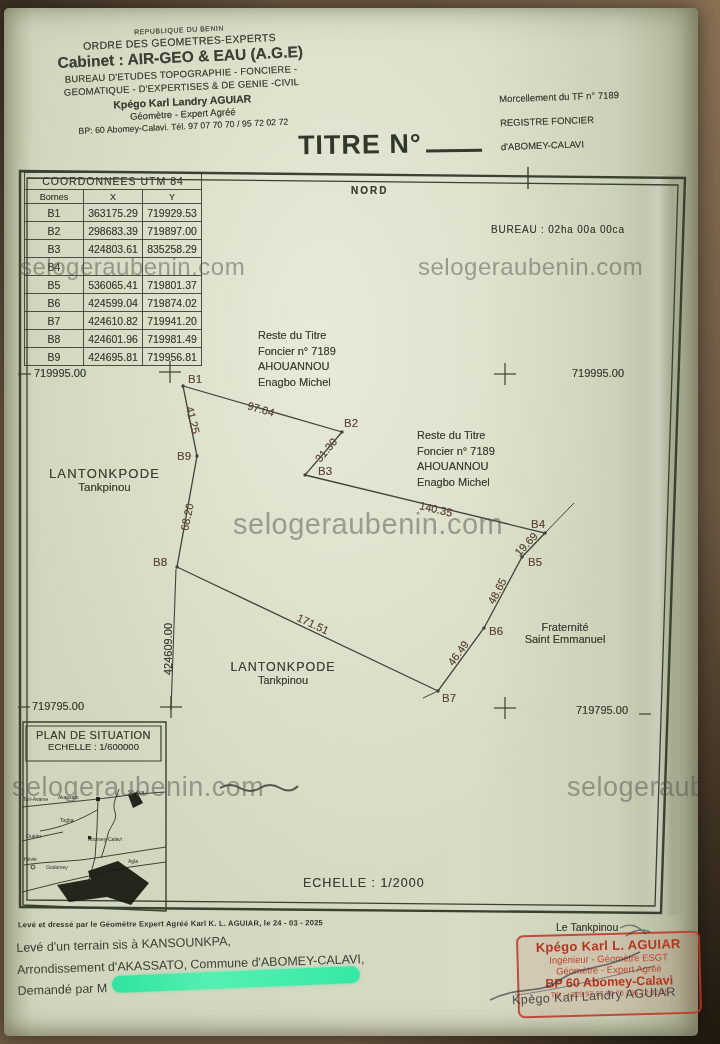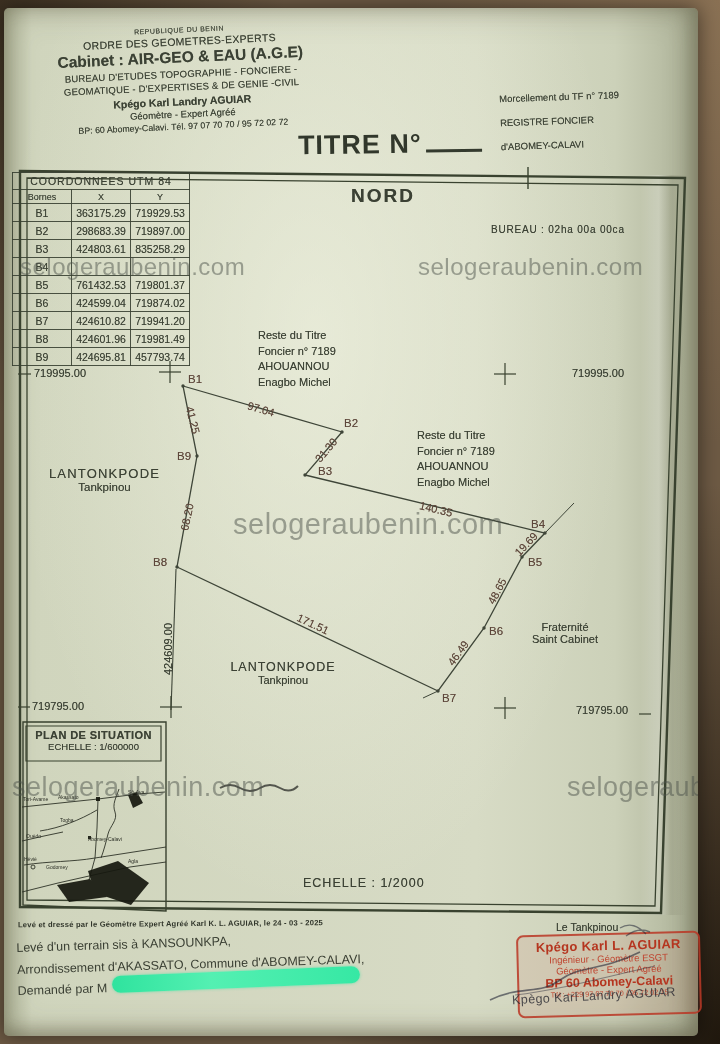--- a/index.html
+++ b/index.html
@@ -27,21 +27,21 @@
   #hdr .l2{font-size:10.5px;margin-top:2px;letter-spacing:.3px;}
   #hdr .l3{font-size:15.5px;font-weight:bold;margin-top:1px;}
   #hdr .l4,#hdr .l5{font-size:9.5px;margin-top:2px;letter-spacing:.2px;}
   #hdr .l6{font-size:10.5px;font-weight:bold;margin-top:3px;}
   #hdr .l7{font-size:9.5px;margin-top:1px;}
   #hdr .l8{font-size:8.8px;margin-top:2px;}
   #ref{left:500px;top:84px;width:190px;transform:rotate(-2deg);font-size:9.5px;line-height:24px;}
   #title{left:298px;top:129px;font-size:27px;font-weight:bold;letter-spacing:1px;transform:rotate(-.8deg);color:#31372b;}
   #title .blank{display:inline-block;width:56px;border-bottom:3.5px solid #343a2e;height:20px;margin-left:4px;}
   
-  #coords{left:12px;top:172px;width:178px;border-collapse:collapse;table-layout:fixed;font-size:10.5px;color:#3b4134;}
+  #coords{left:24px;top:172px;width:178px;border-collapse:collapse;table-layout:fixed;font-size:10.5px;color:#3b4134;}
   #coords td,#coords th{border:1.1px solid rgba(56,64,50,.9);padding:0;height:17px;text-align:center;font-weight:normal;text-shadow:0 0 .5px rgba(59,65,52,.6);}
   #coords .ttl{font-size:10.5px;letter-spacing:1px;height:16px;}
   #coords .sub{height:13px;font-size:9px;}
   
   .vlabel{font-size:11.5px;}
   .elabel{font-size:11px;white-space:nowrap;}
   .rot{transform-origin:center center;}
   .nblock{font-size:11px;line-height:15.5px;}
   .grid{font-size:11px;}
   
@@ -176,47 +176,47 @@
           <td>424803.61</td>
           <td>835258.29</td>
         </tr>
     <tr>
           <td>B4</td>
           <td></td>
           <td></td>
         </tr>
     <tr>
           <td>B5</td>
-          <td>761432.53</td>
+          <td>536065.41</td>
           <td>719801.37</td>
         </tr>
     <tr>
           <td>B6</td>
           <td>424599.04</td>
           <td>719874.02</td>
         </tr>
     <tr>
           <td>B7</td>
           <td>424610.82</td>
           <td>719941.20</td>
         </tr>
     <tr>
           <td>B8</td>
           <td>424601.96</td>
           <td>719981.49</td>
         </tr>
     <tr>
           <td>B9</td>
           <td>424695.81</td>
-          <td>457793.74</td>
+          <td>719956.81</td>
         </tr>
   </tbody>
     </table>
 
-  <div class="abs ink" style="left:351px;top:185px;font-size:19px;font-weight:bold;letter-spacing:2px">NORD</div>
+  <div class="abs ink" style="left:351px;top:185px;font-size:10px;font-weight:bold;letter-spacing:2px">NORD</div>
   <div class="abs ink" style="left:491px;top:224px;font-size:10px;letter-spacing:.8px">BUREAU : 02ha 00a 00ca</div>
 
   <div class="abs ink grid" style="left:34px;top:367px">719995.00</div>
   <div class="abs ink grid" style="left:572px;top:367px">719995.00</div>
   <div class="abs ink grid" style="left:32px;top:700px">719795.00</div>
   <div class="abs ink grid" style="left:576px;top:704px">719795.00</div>
   <div class="abs ink grid rot" style="left:168px;top:649px;transform:translate(-50%,-50%) rotate(-90deg)">424609.00</div>
 
   <div class="abs brown vlabel" style="left:188px;top:373px">B1</div>
   <div class="abs brown vlabel" style="left:344px;top:417px">B2</div>
@@ -253,25 +253,25 @@
   <div class="abs ink" style="left:42px;top:466px;width:125px;text-align:center">
     <div style="font-size:13px;letter-spacing:1.2px">LANTONKPODE</div>
     <div style="font-size:11.5px">Tankpinou</div>
   </div>
   <div class="abs ink" style="left:228px;top:660px;width:110px;text-align:center">
     <div style="font-size:12.5px;letter-spacing:1px">LANTONKPODE</div>
     <div style="font-size:11px">Tankpinou</div>
   </div>
   <div class="abs ink" style="left:510px;top:621px;width:110px;text-align:center">
     <div style="font-size:11px">Fraternité</div>
-    <div style="font-size:11px">Saint Cabinet</div>
+    <div style="font-size:11px">Saint Emmanuel</div>
   </div>
 
   <div class="abs ink" style="left:26px;top:729px;width:135px;text-align:center">
-    <div style="font-size:11px;font-weight:bold;letter-spacing:.4px">PLAN DE SITUATION</div>
+    <div style="font-size:11px;font-weight:normal;letter-spacing:.4px">PLAN DE SITUATION</div>
     <div style="font-size:9.5px;font-weight:normal">ECHELLE : 1/600000</div>
   </div>
   <div class="abs map-label" style="left:23px;top:796px">Tori-Avame</div>
   <div class="abs map-label" style="left:58px;top:794px">Akassato</div>
   <div class="abs map-label" style="left:128px;top:789px">Sô-Ava</div>
   <div class="abs map-label" style="left:60px;top:817px">Togba</div>
   <div class="abs map-label" style="left:26px;top:833px">Ouèdo</div>
   <div class="abs map-label" style="left:24px;top:856px">Hévié</div>
   <div class="abs map-label" style="left:88px;top:836px">Abomey-Calavi</div>
   <div class="abs map-label" style="left:46px;top:864px">Godomey</div>

